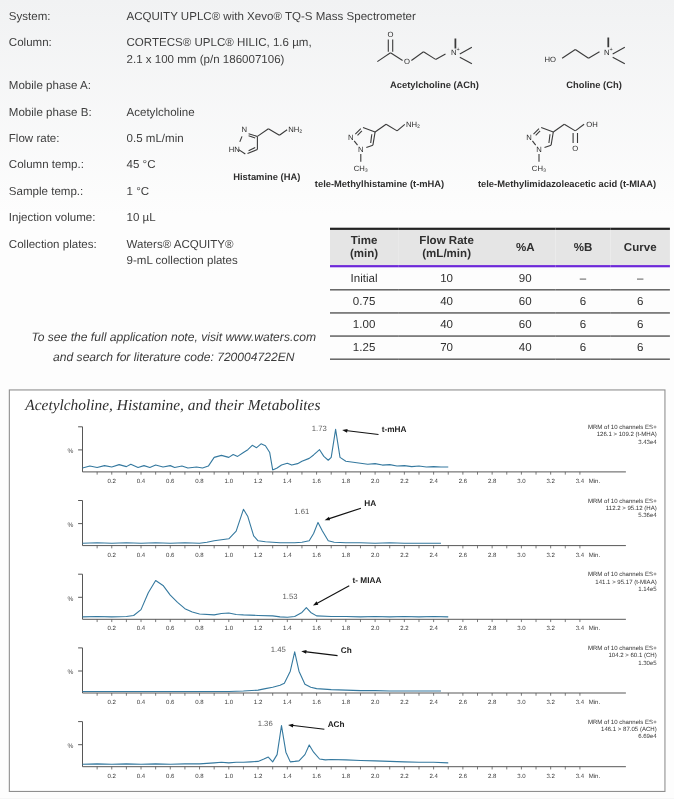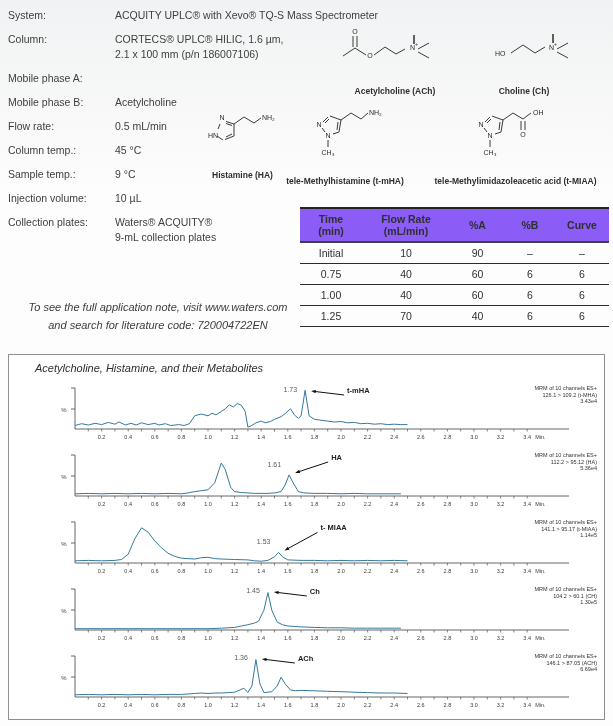--- a/index.html
+++ b/index.html
@@ -16,38 +16,38 @@
   
   .conditions { position:absolute; left:8px; top:8px; width:300px; font-size:10.5px; line-height:15px; }
   .cond-row { display:flex; margin-bottom:9px; }
   .cond-label { width:107px; flex:none; }
   .cond-value { flex:1; white-space:pre-line; }
   .cond-row.wide .cond-value { white-space:nowrap; }
 
   
   .struct { position:absolute; }
   .struct svg { display:block; }
-  .struct-label { position:absolute; font-size:8.5px; font-weight:bold; color:#2e2e2e; text-align:center;margin-top:14px; }
+  .struct-label { position:absolute; font-size:8.5px; font-weight:bold; color:#2e2e2e; text-align:center; }
 
   
   .grad-table { position:absolute; left:300px; top:207px; width:309px; border-collapse:collapse;
     font-size:10.5px; color:#2f2f2f; }
-  .grad-table th { background:#8b5cf6; font-weight:bold; padding:4px 2px; white-space:pre-line; line-height:12px;
-    border-top:2px solid #232323; border-bottom:2px solid #404040; }
+  .grad-table th { background:#e5e5e5; font-weight:bold; padding:4px 2px; white-space:pre-line; line-height:12px;
+    border-top:2px solid #232323; border-bottom:2px solid #6d28d9; }
   .grad-table td { text-align:center; padding:4px 2px; border-bottom:1.3px solid #2b2b2b; }
   .grad-table th, .grad-table td { text-align:center; }
 
   
   .note { position:absolute; left:8px; top:298px; width:300px; font-size:11px; font-style:italic;
     line-height:18px; color:#3c3c3c; white-space:pre-line;text-align:center; }
 
   
   .chrom-panel { position:absolute; left:8px; top:354px; width:597px; height:366px;
     background:#fff; border:1px solid #8f8f8f; }
-  .chrom-title { position:absolute; left:26px; top:7px; font-size:11px; font-style:italic; color:#2e2e2e; }
+  .chrom-title { position:absolute; left:14px; top:7px; font-size:14px; font-style:italic; color:#2e2e2e;font-family:Liberation Serif, serif; }
   .traces { position:absolute; left:0; top:24px; width:595px;text-align:right; }
   .traces svg { display:block; }
 </style>
 </head>
 <body>
 
 <div class="page">
   <div class="topwash"></div>
 
   <div class="conditions">
@@ -70,21 +70,21 @@
     <div class="cond-row">
       <div class="cond-label">Flow rate:</div>
       <div class="cond-value">0.5 mL/min</div>
     </div>
     <div class="cond-row">
       <div class="cond-label">Column temp.:</div>
       <div class="cond-value">45 °C</div>
     </div>
     <div class="cond-row">
       <div class="cond-label">Sample temp.:</div>
-      <div class="cond-value">9 °C</div>
+      <div class="cond-value">1 °C</div>
     </div>
     <div class="cond-row">
       <div class="cond-label">Injection volume:</div>
       <div class="cond-value">10 µL</div>
     </div>
     <div class="cond-row">
       <div class="cond-label">Collection plates:</div>
       <div class="cond-value">Waters® ACQUITY®
 9-mL collection plates</div>
     </div>
@@ -120,21 +120,21 @@
       <path d="M66,18 L66,9" stroke-width="1.6"></path>
         <path d="M70,24 L81,18"></path>
         <path d="M70,27 L81,33"></path>
       <g stroke="none" fill="#2b2b2b" font-family="Liberation Sans, sans-serif" font-size="7">
         <text x="8" y="31">HO</text>
         <text x="62" y="25">N</text>
         <text x="67" y="21" font-size="5">+</text>
       </g>
     </svg>
   </div>
-  <div class="struct-label" style="left:454px; top:72px; width:140px;">Choline (Ch)</div>
+  <div class="struct-label" style="left:470px; top:72px; width:140px;">Choline (Ch)</div>
 
   <div class="struct" style="left:205px; top:108px;">
     <svg width="80" height="50" viewBox="0 0 80 50" fill="none" stroke="#3a3a3a" stroke-width="1">
       <path d="M13,21 L15,16"></path>
         <path d="M21,13.5 L29,16"></path>
         <path d="M29,16 L29,28"></path>
       <path d="M29,28 L20,31.5"></path>
         <path d="M18,32 L12,28"></path>
       <path d="M21,15.5 L27,17.5"></path>
         <path d="M27,26 L21,29"></path>

